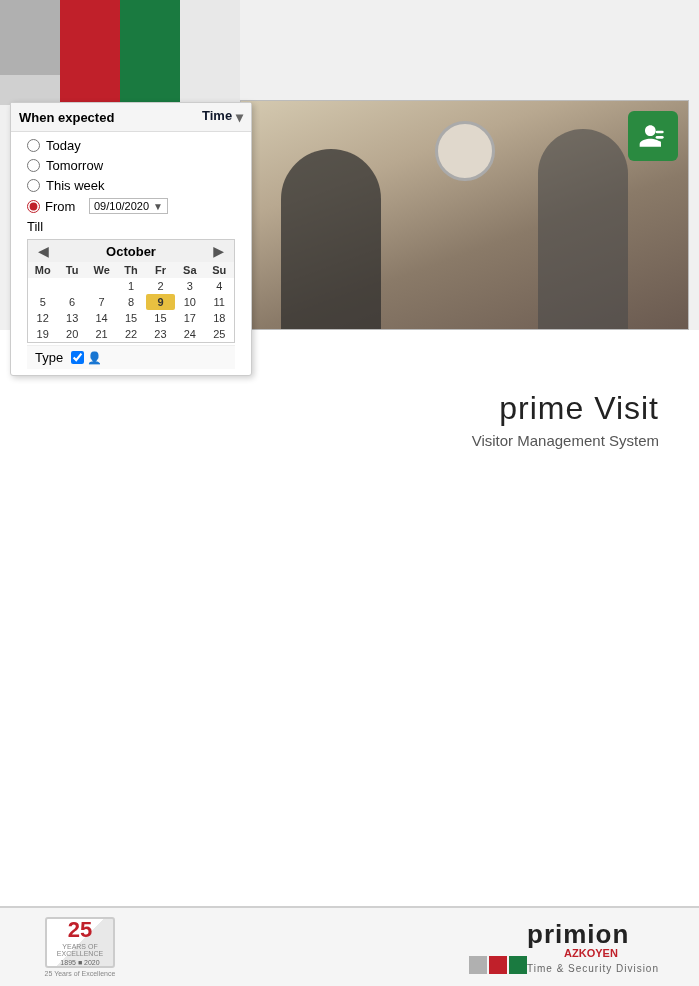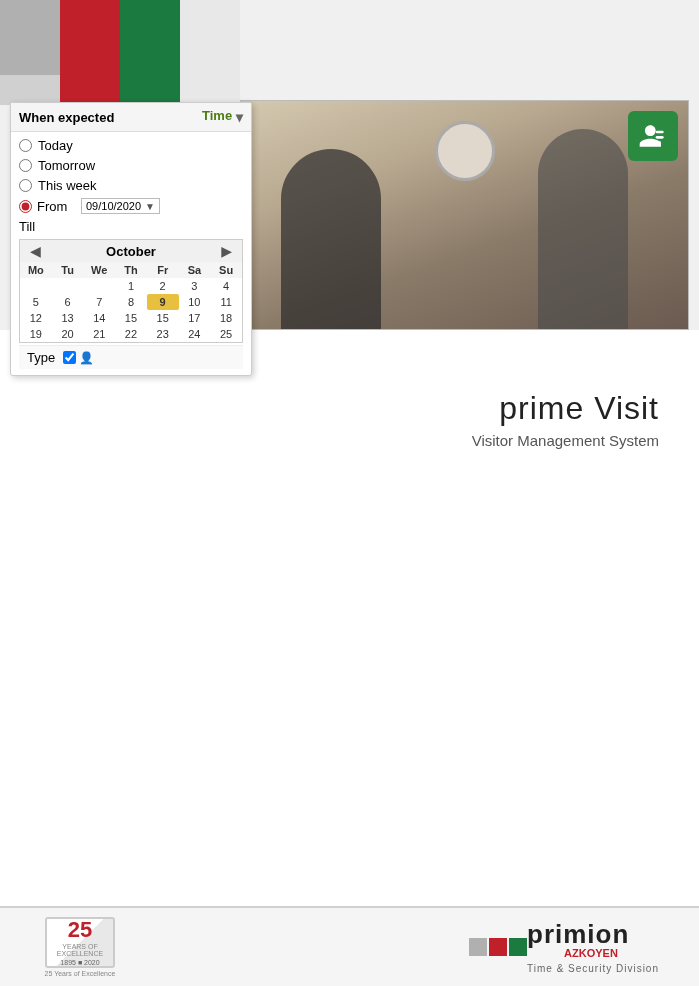--- a/index.html
+++ b/index.html
@@ -67,21 +67,21 @@
       border-bottom: 1px solid #ddd;
       font-weight: bold;
       font-size: 13px;
     }
     .filter-header-arrow {
       font-size: 14px;
       color: #666;
       cursor: pointer;
     }
     .filter-options {
-      padding: 6px 8px;
+      padding: 6px 16px;
     }
     .filter-option {
       display: flex;
       align-items: center;
       margin-bottom: 5px;
       font-size: 13px;
     }
     .filter-option input[type="radio"] {
       margin-right: 6px;
       accent-color: #c0202a;
@@ -359,21 +359,21 @@
     .s-red { background: #c0202a; }
     .s-green { background: #1a7a40; }
     .badge-dates {
       font-size: 7px;
       color: #666;
       margin-top: 2px;
     }
     
     .primion-logo {
       display: flex;
-      align-items: center;
+      align-items: flex-end;
     }
     .primion-squares {
       display: flex;
       gap: 2px;
     }
     .sq {
       width: 18px;
       height: 18px;
     }
     .sq.gray { background: #b0b0b0; }
@@ -401,21 +401,21 @@
       color: #c0202a;
       margin-right: 4px;
     }
 
     
     .time-col-label {
       position: absolute;
       top: 108px;
       left: 202px;
       font-size: 13px;
-      color: #4d7c0f;
+      color: #0f172a;
       font-weight: bold;
       z-index: 11;
     }
   </style>
 </head>
 <body>
 
 <div class="top-logo-bar">
   <div class="logo-row">
     <div class="logo-block gray"></div>

